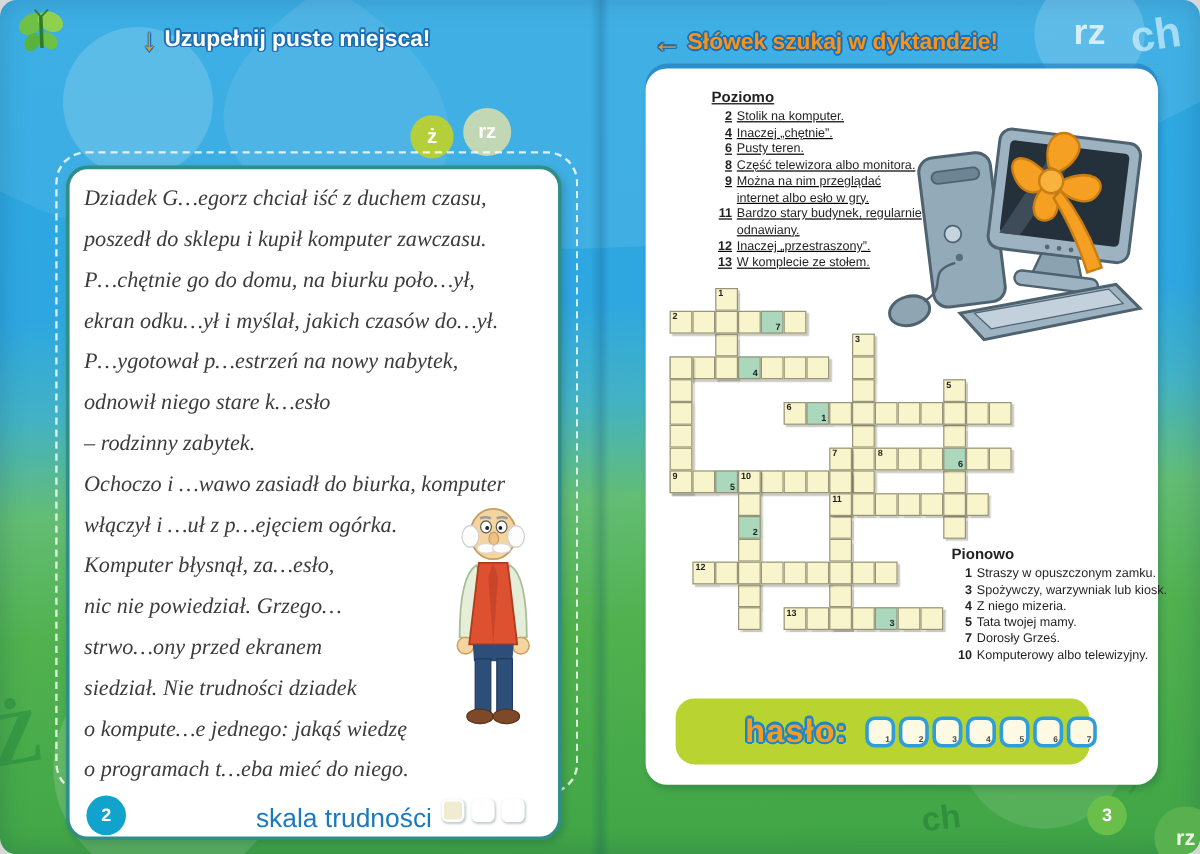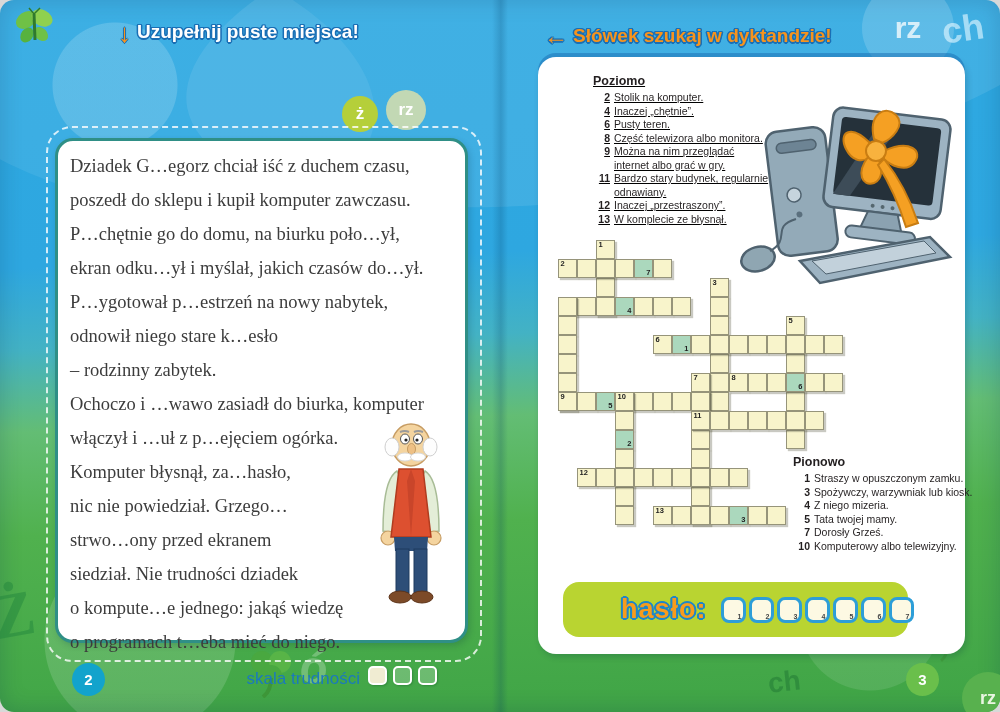--- a/index.html
+++ b/index.html
@@ -41,29 +41,29 @@
     text-shadow:
       -2px 0 #1a6fb5,2px 0 #1a6fb5,0 -2px #1a6fb5,0 2px #1a6fb5,
       -1.6px -1.6px #1a6fb5,1.6px 1.6px #1a6fb5,-1.6px 1.6px #1a6fb5,1.6px -1.6px #1a6fb5,
       0 4px 6px rgba(255,255,255,.5);}
   .badge{position:absolute;border-radius:50%;display:flex;align-items:center;justify-content:center;
     color:#fff;font-weight:bold;font-size:17px;}
   .badge-z{top:96px;left:342px;width:36px;height:36px;background:#b5cf3a;}
   .badge-rz{top:90px;left:386px;width:40px;height:40px;background:#c2d8b4;}
   .dashed-frame{position:absolute;top:126px;left:46px;width:436px;height:536px;
     border:2px dashed rgba(255,255,255,.8);border-radius:26px;}
-  .left-card{position:absolute;top:138px;left:55px;width:413px;height:505px;background:#fff;
-    border:3px solid #2f8f86;border-radius:18px;box-shadow:2px 3px 6px rgba(0,40,60,.18);}
+  .left-card{position:absolute;top:138px;left:55px;width:413px;height:562px;background:#fff;
+    border:3px solid #2f8f86;border-radius:18px;box-shadow:2px 3px 6px rgba(0,40,60,.18);font-style:italic;}
   .story{position:absolute;top:8px;left:12px;right:6px;
     font-family:"Liberation Serif","DejaVu Serif",serif;font-size:18.5px;line-height:34px;color:#3c3c3c;}
   .story-line{white-space:nowrap;}
   .grandpa{position:absolute;left:303px;top:278px;width:100px;height:190px;}
   .lp-footer-circle{position:absolute;top:663px;left:72px;width:33px;height:33px;border-radius:50%;
     background:#12a3cc;color:#fff;font-weight:bold;font-size:15px;display:flex;align-items:center;justify-content:center;}
-  .diff-label{position:absolute;top:669px;left:200px;width:160px;text-align:right;color:#1b79bd;font-size:17px;}
+  .diff-label{position:absolute;top:669px;left:200px;width:160px;text-align:right;color:#1b79bd;font-size:22px;}
   .diff-squares{position:absolute;top:666px;left:368px;display:flex;gap:6px;}
   .diff-sq{width:19px;height:19px;border:2px solid #fff;border-radius:5px;background:rgba(255,255,255,.22);
     box-shadow:1px 1px 2px rgba(0,60,30,.25);}
   .diff-sq.filled{background:#f0ecd2;}
 
   
   .rp-header{position:absolute;top:22px;left:544px;font-size:19px;font-weight:bold;color:#f7941d;
     text-shadow:-1.5px 0 #1a6fb5,1.5px 0 #1a6fb5,0 -1.5px #1a6fb5,0 1.5px #1a6fb5,-1px -1px #1a6fb5,1px 1px #1a6fb5,-1px 1px #1a6fb5,1px -1px #1a6fb5;}
   .rp-header .arrow{font-size:24px;margin-right:5px;vertical-align:-2px;}
   .right-card{position:absolute;top:57px;left:538px;width:427px;height:597px;background:#fff;
@@ -142,21 +142,21 @@
     <div class="story">
         <div class="story-line">Dziadek G…egorz chciał iść z duchem czasu,</div>
         <div class="story-line">poszedł do sklepu i kupił komputer zawczasu.</div>
         <div class="story-line">P…chętnie go do domu, na biurku poło…ył,</div>
         <div class="story-line">ekran odku…ył i myślał, jakich czasów do…ył.</div>
         <div class="story-line">P…ygotował p…estrzeń na nowy nabytek,</div>
         <div class="story-line">odnowił niego stare k…esło</div>
         <div class="story-line">– rodzinny zabytek.</div>
         <div class="story-line">Ochoczo i …wawo zasiadł do biurka, komputer</div>
         <div class="story-line">włączył i …uł z p…ejęciem ogórka.</div>
-        <div class="story-line">Komputer błysnął, za…hasło,</div>
+        <div class="story-line">Komputer błysnął, za…esło,</div>
         <div class="story-line">nic nie powiedział. Grzego…</div>
         <div class="story-line">strwo…ony przed ekranem</div>
         <div class="story-line">siedział. Nie trudności dziadek</div>
         <div class="story-line">o kompute…e jednego: jakąś wiedzę</div>
         <div class="story-line">o programach t…eba mieć do niego.</div>
       </div>
     <svg class="grandpa" viewBox="0 0 100 190">
 
       <ellipse cx="50" cy="26" rx="19" ry="21" fill="#f4d49f" stroke="#c79d64" stroke-width="1.5"></ellipse>
       <ellipse cx="31" cy="28" rx="7" ry="9" fill="#fdfdfd" stroke="#cfcfcf" stroke-width="1"></ellipse>
@@ -214,33 +214,33 @@
           <div class="clue">
             <span class="clue-num">6</span>
             <span class="clue-text">Pusty teren.</span>
           </div>
           <div class="clue">
             <span class="clue-num">8</span>
             <span class="clue-text">Część telewizora albo monitora.</span>
           </div>
           <div class="clue">
             <span class="clue-num">9</span>
-            <span class="clue-text">Można na nim przeglądać internet albo grać w gry.</span>
+            <span class="clue-text">Można na nim przeglądać internet albo esło w gry.</span>
           </div>
           <div class="clue">
             <span class="clue-num">11</span>
             <span class="clue-text">Bardzo stary budynek, regularnie odnawiany.</span>
           </div>
           <div class="clue">
             <span class="clue-num">12</span>
             <span class="clue-text">Inaczej „przestraszony”.</span>
           </div>
           <div class="clue">
             <span class="clue-num">13</span>
-            <span class="clue-text">W komplecie ze błysnął.</span>
+            <span class="clue-text">W komplecie ze stołem.</span>
           </div>
         </div>
     </div>
 
     <svg class="computer" viewBox="0 0 228 200">
 
       <g transform="rotate(-7 68 95)">
         <rect x="38" y="30" width="60" height="125" rx="12" fill="#93aab8" stroke="#4f626f" stroke-width="2.5"></rect>
         <rect x="48" y="42" width="40" height="10" rx="5" fill="#6d8494" stroke="#4f626f" stroke-width="1.5"></rect>
         <circle cx="60" cy="95" r="7" fill="#c6d4dd" stroke="#4f626f" stroke-width="1.5"></circle>

